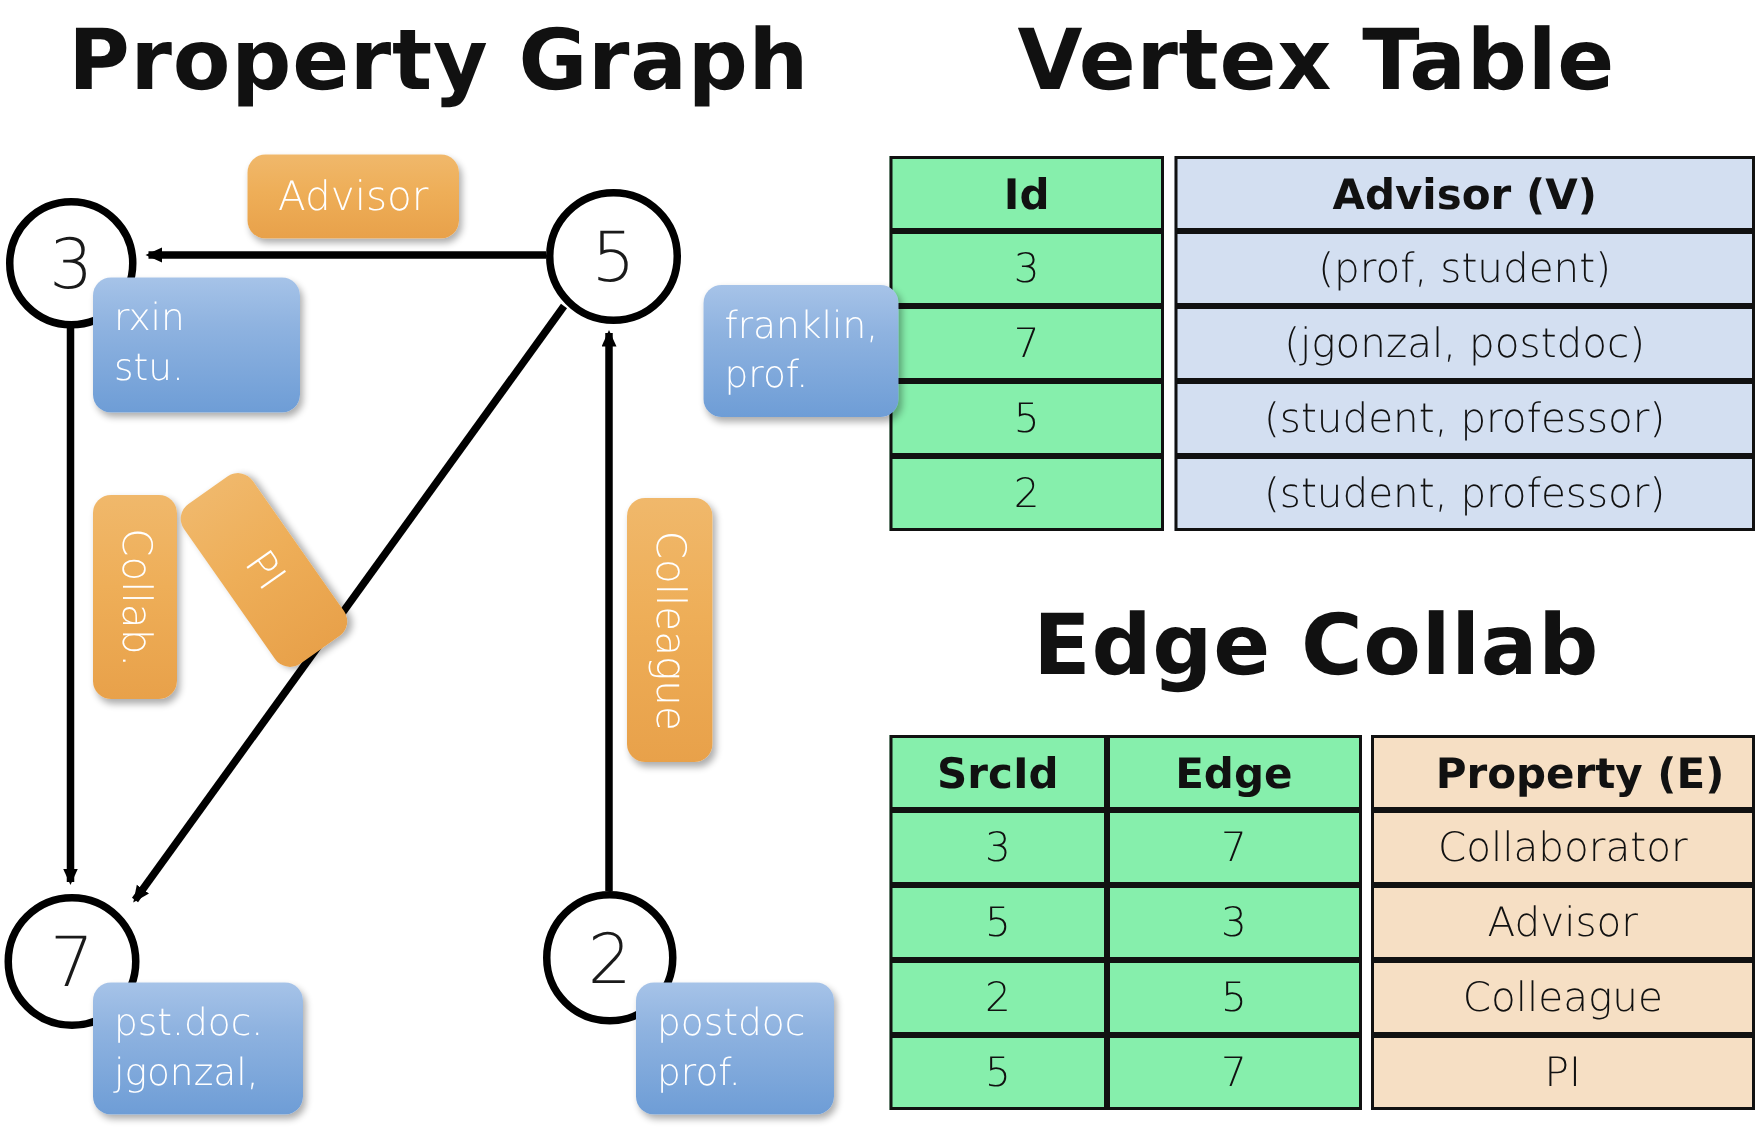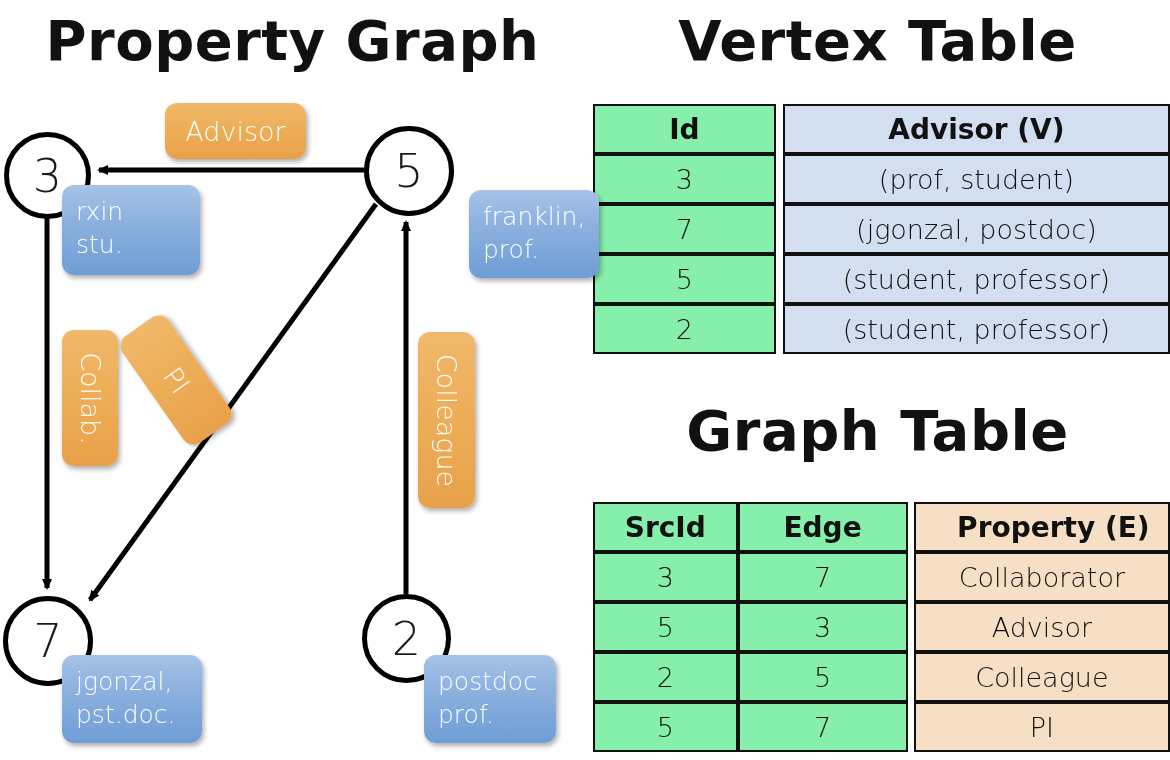--- a/index.html
+++ b/index.html
@@ -88,21 +88,21 @@
     padding:0;
     height:46px;
     background:#86efac;
   }
   .tbl td.hd{font-weight:bold;font-size:28px;}
   .v-prop{background:#d3dff1 !important;}
   .e-prop{background:#f6dfc4 !important;}
   .spacer{border:none !important;background:transparent !important;width:7px;padding:0;}
 
   #vertex-table{left:593px;top:104px;}
-  #edge-table{left:593px;top:490px;margin-top:12px;}
+  #edge-table{left:593px;top:490px;}
 </style>
 </head>
 <body>
 
 <div class="big-title" id="title-property-graph">Property Graph</div>
 
 <div id="graph">
 
   <svg id="graph-svg" width="585" height="760">
     <defs>
@@ -143,22 +143,22 @@
 
   <div class="prop-box" style="left:62px;top:185px;width:138px;height:90px;">
     <div>rxin</div>
     <div>stu.</div>
   </div>
   <div class="prop-box" style="left:425px;top:190px;width:130px;height:88px;margin-left:44px;">
     <div>franklin,</div>
     <div>prof.</div>
   </div>
   <div class="prop-box" style="left:62px;top:655px;width:140px;height:88px;">
+    <div>pst.doc.</div>
     <div>jgonzal,</div>
-    <div>pst.doc.</div>
   </div>
   <div class="prop-box" style="left:424px;top:655px;width:132px;height:88px;">
     <div>postdoc</div>
     <div>prof.</div>
   </div>
 
   <div class="edge-label" style="left:165px;top:103px;width:141px;height:56px;">
     <span class="txt">Advisor</span>
   </div>
 
@@ -200,21 +200,21 @@
     <td class="v-prop">(student, professor)</td>
   </tr>
   <tr>
     <td>2</td>
     <td class="spacer"></td>
     <td class="v-prop">(student, professor)</td>
   </tr>
 </tbody>
   </table>
 
-<div class="big-title" id="title-edge-table">Graph Table</div>
+<div class="big-title" id="title-edge-table">Edge Collab</div>
 
 <table class="tbl" id="edge-table">
   <tbody>
       <tr>
     <td class="hd" style="width:148px;">SrcId</td>
     <td class="hd" style="width:177px;">Edge</td>
     <td class="spacer"></td>
     <td class="hd e-prop" style="width:240px;padding-left:23px;">Property (E)</td>
   </tr>
   <tr>

